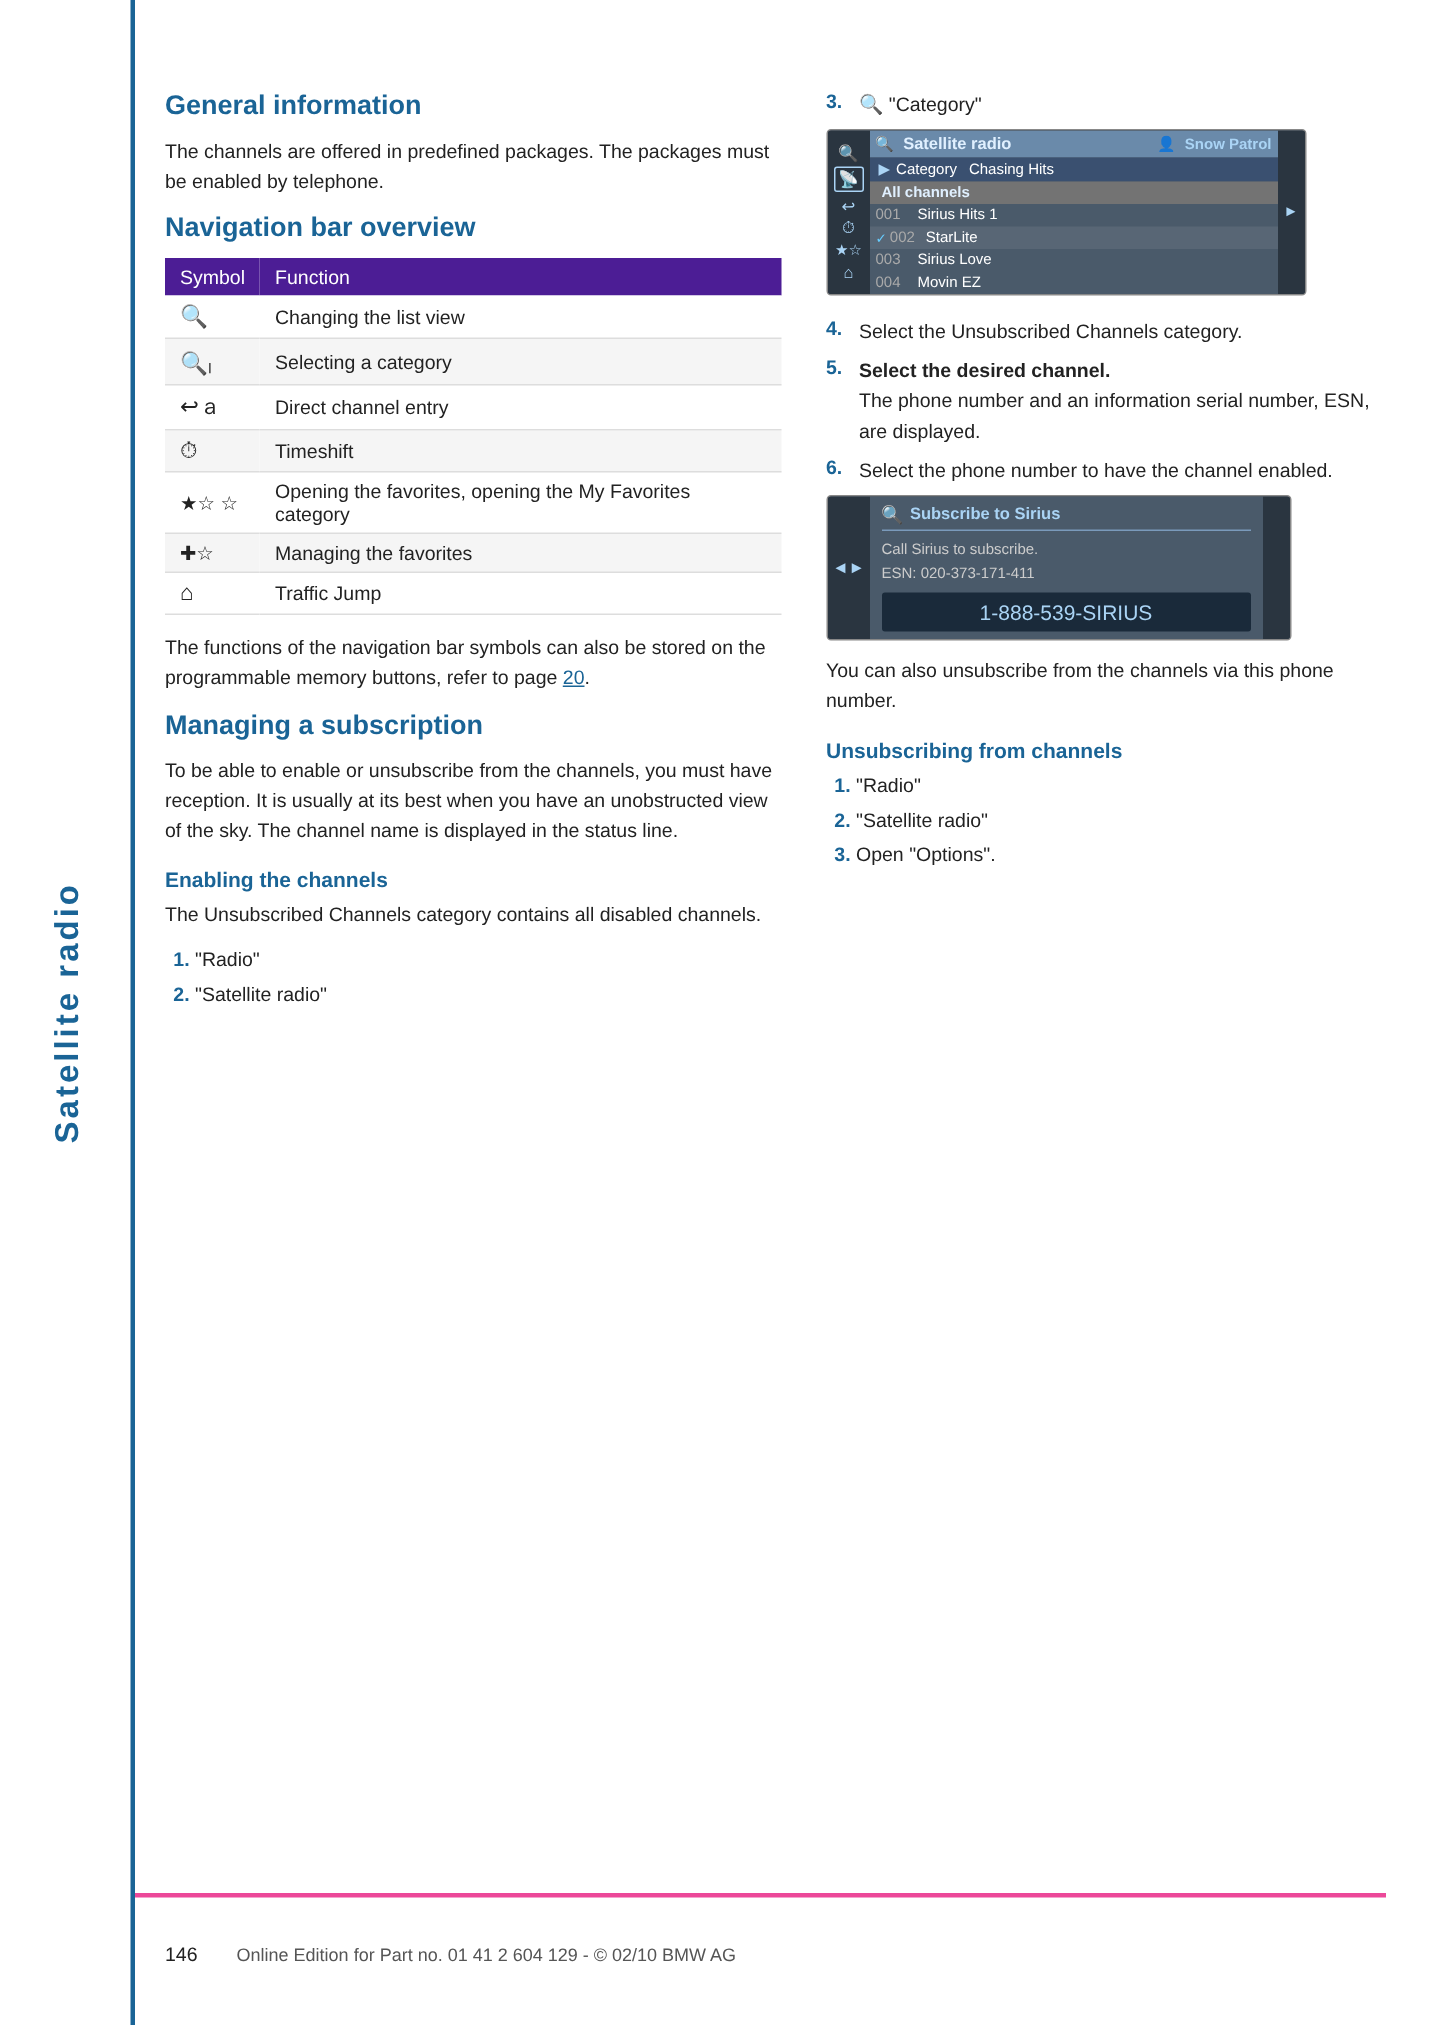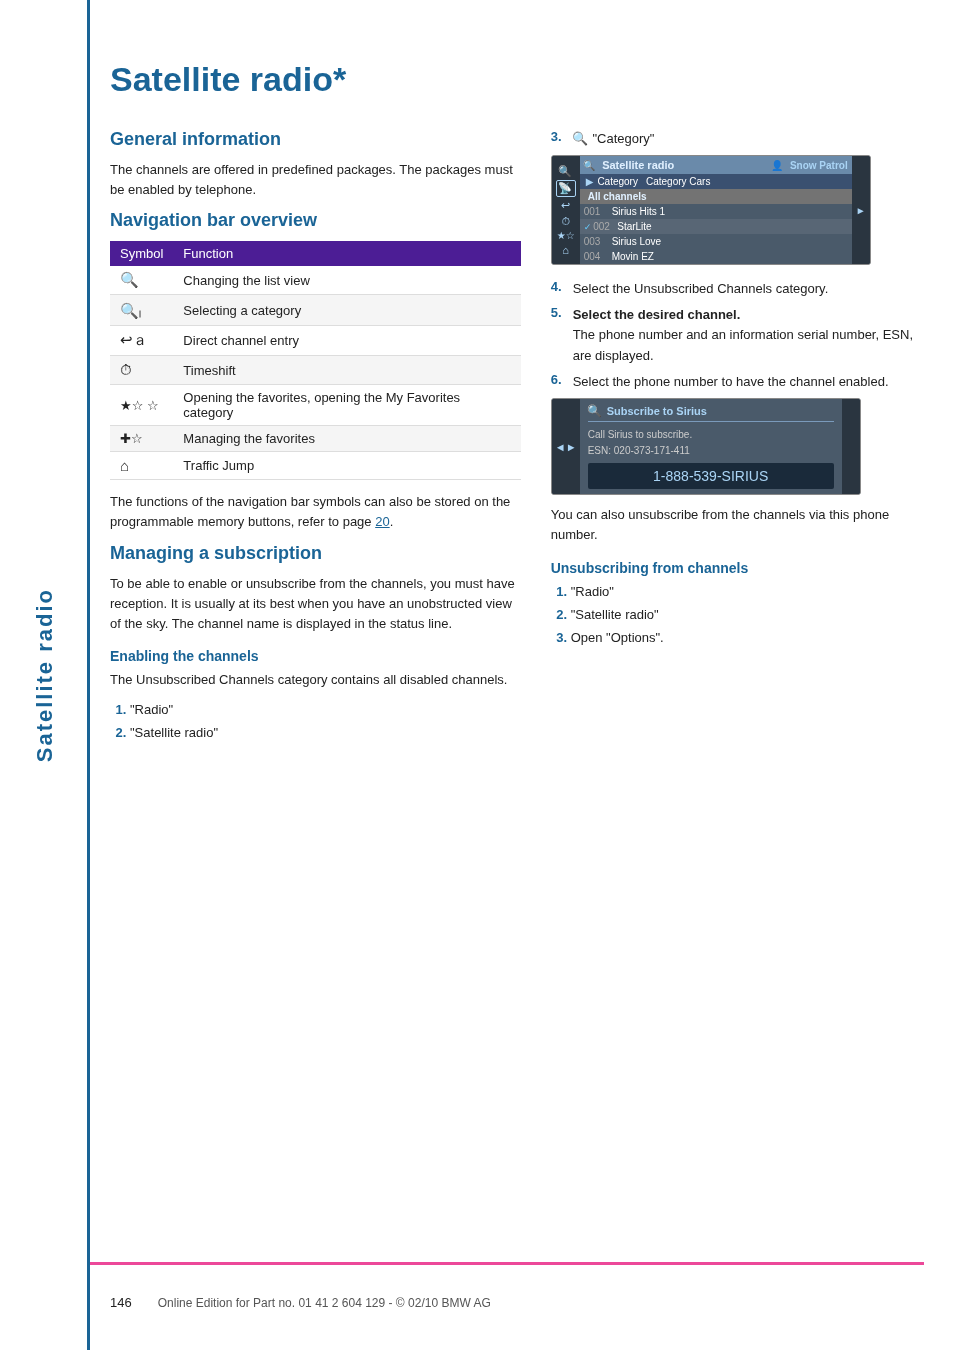--- a/index.html
+++ b/index.html
@@ -216,21 +216,20 @@
 
 <div class="page-wrapper">
 
   <div class="sidebar">
     <div class="sidebar-text">Satellite radio</div>
     <div class="sidebar-divider"></div>
   </div>
 
   <div class="main-content">
 
-    <h1 class="page-title">Satellite radio*</h1>
 
     <div class="two-col">
 
       <div class="left-col">
 
         <div>
           <h2 class="section-heading">General information</h2>
           <p>The channels are offered in predefined packages. The packages must be enabled by telephone.</p>
         </div>
 
@@ -321,21 +320,21 @@
             <div style="background:#6a8aaa; color:#e0f0ff; font-size:11px; text-align:center; padding:3px 4px; font-weight:bold; display:flex; align-items:center; gap:6px;">
               <span style="font-size:10px;">🔍</span>
               <span>Satellite radio</span>
               <span style="margin-left:auto; color:#ddf; font-size:10px;">👤</span>
               <span style="color:#aad4f5; font-size:10px;">Snow Patrol</span>
             </div>
 
             <div style="background:#3a5070; color:#fff; font-size:10px; padding:2px 6px; display:flex; gap:4px; align-items:center;">
               <span style="color:#aad4f5; font-size:10px;">▶</span>
               <span>Category</span>
-              <span style="margin-left:4px;">Category Cars</span>
+              <span style="margin-left:4px;">Chasing Hits</span>
             </div>
 
             <div style="background:#737373; color:#e0f0ff; font-size:10px; padding:2px 8px; font-weight:bold;">
               <span>All channels</span>
             </div>
 
             <div style="color:#fff; font-size:10px;">
               <div style="display:flex; padding:2px 4px; align-items:flex-end;">
                 <span style="color:#aaa; width:28px;">001</span>
                 <span>Sirius Hits 1</span>

